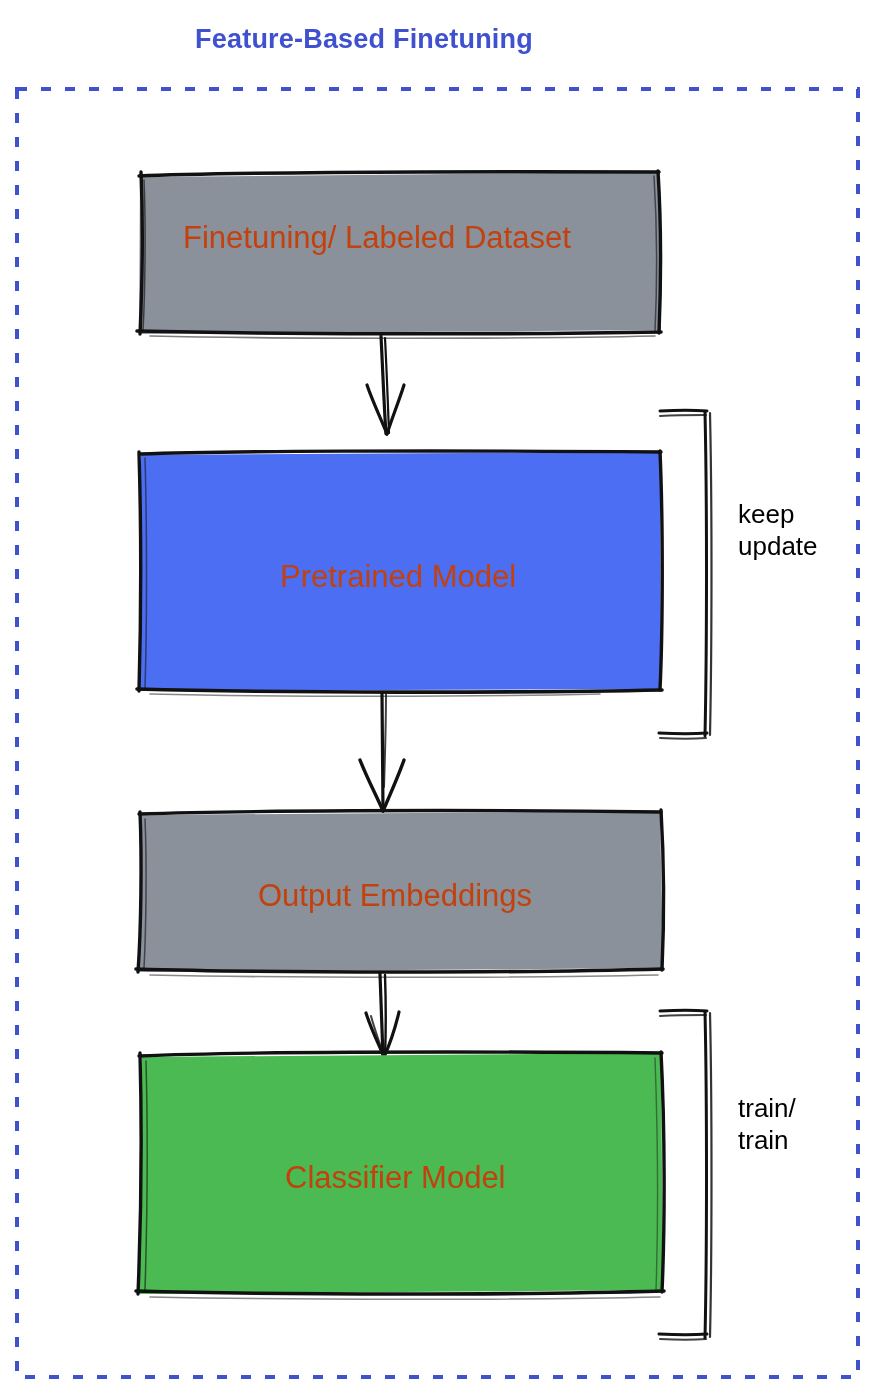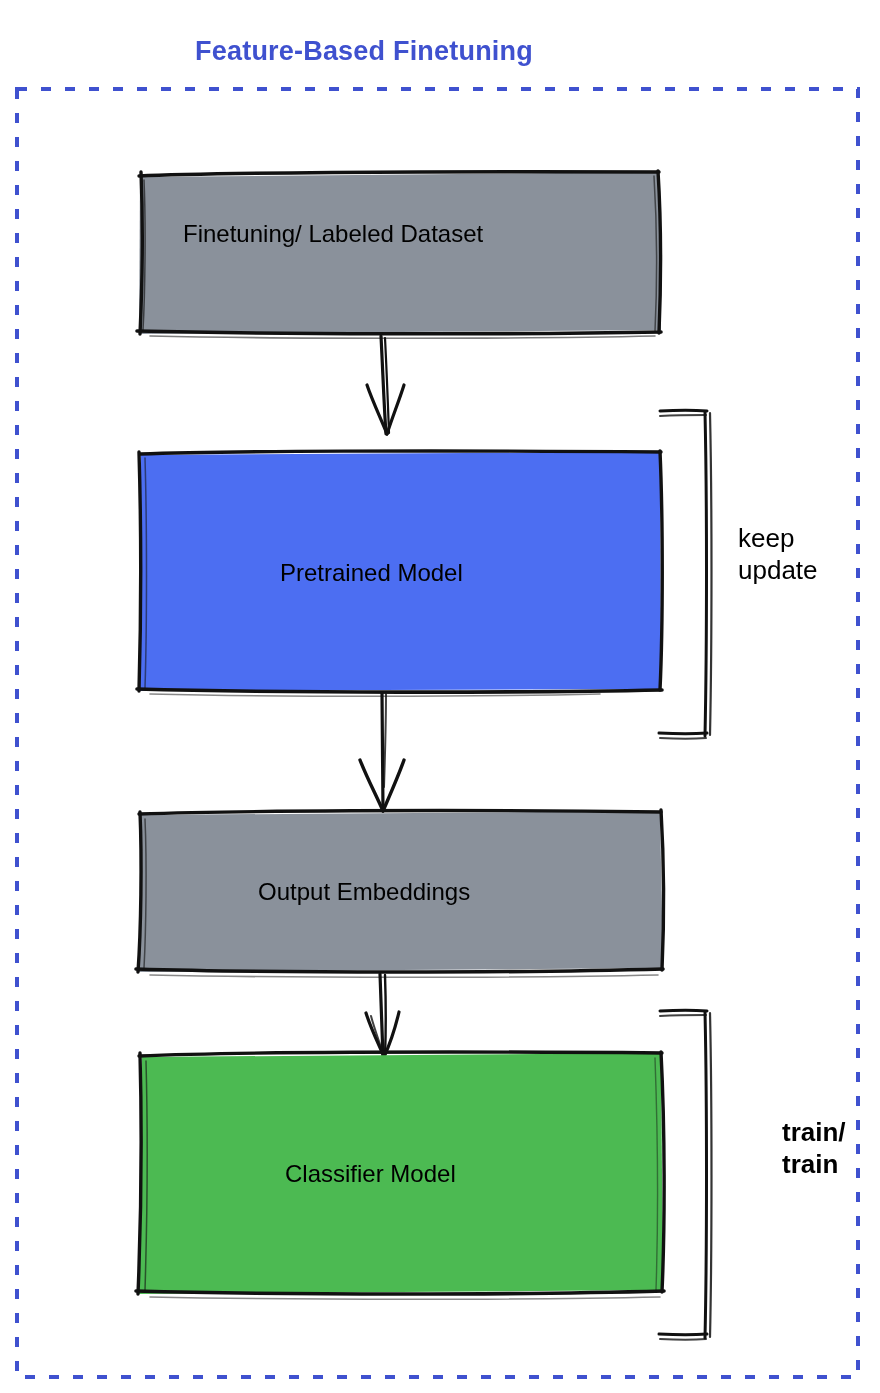--- a/index.html
+++ b/index.html
@@ -17,53 +17,52 @@
   }
   #diagram-root {
     position: absolute;
     inset: 0;
     width: 880px;
     height: 1393px;
   }
   .diagram-title {
     position: absolute;
     left: 0;
-    top: 36px;
+    top: 24px;
     width: 728px;
     text-align: center;
     font-family: "Liberation Sans", sans-serif;
     font-size: 27px;
     font-weight: 700;
     letter-spacing: 0.2px;
     color: #3f51cf;
     user-select: none;
   }
   .frame-layer, .shape-layer {
     position: absolute;
     left: 0;
     top: 0;
   }
   .node-label {
     position: absolute;
     font-family: "Liberation Sans", sans-serif;
-    font-size: 24px;
+    font-size: 31px;
     font-weight: 400;
-    color: #000000;
+    color: #c2410c;
     white-space: nowrap;
     user-select: none;
   }
   .annot-label {
     position: absolute;
     font-family: "Liberation Sans", sans-serif;
     font-size: 26px;
     font-weight: 400;
     color: #000000;
     line-height: 1.22;
     user-select: none;
-    margin-top: 24px;
   }
   .annot-label span { display: block; }
 </style>
 </head>
 <body>
 
 <div id="diagram-root">
 
   <div class="diagram-title">Feature-Based Finetuning</div>
 
@@ -163,18 +162,18 @@
 
   <div class="node-label" style="left:285px; top:1160px;">Classifier Model</div>
 
   <div class="node-label" style="left:258px; top:878px;">Output Embeddings</div>
 
   <div class="annot-label" style="left:738px; top:499px;">
     <span>keep</span>
     <span>update</span>
   </div>
 
-  <div class="annot-label" style="left:782px; top:1093px;font-weight:bold;">
+  <div class="annot-label" style="left:738px; top:1093px;">
     <span>train/</span>
     <span>train</span>
   </div>
 
 </div>
 
 </body></html>

